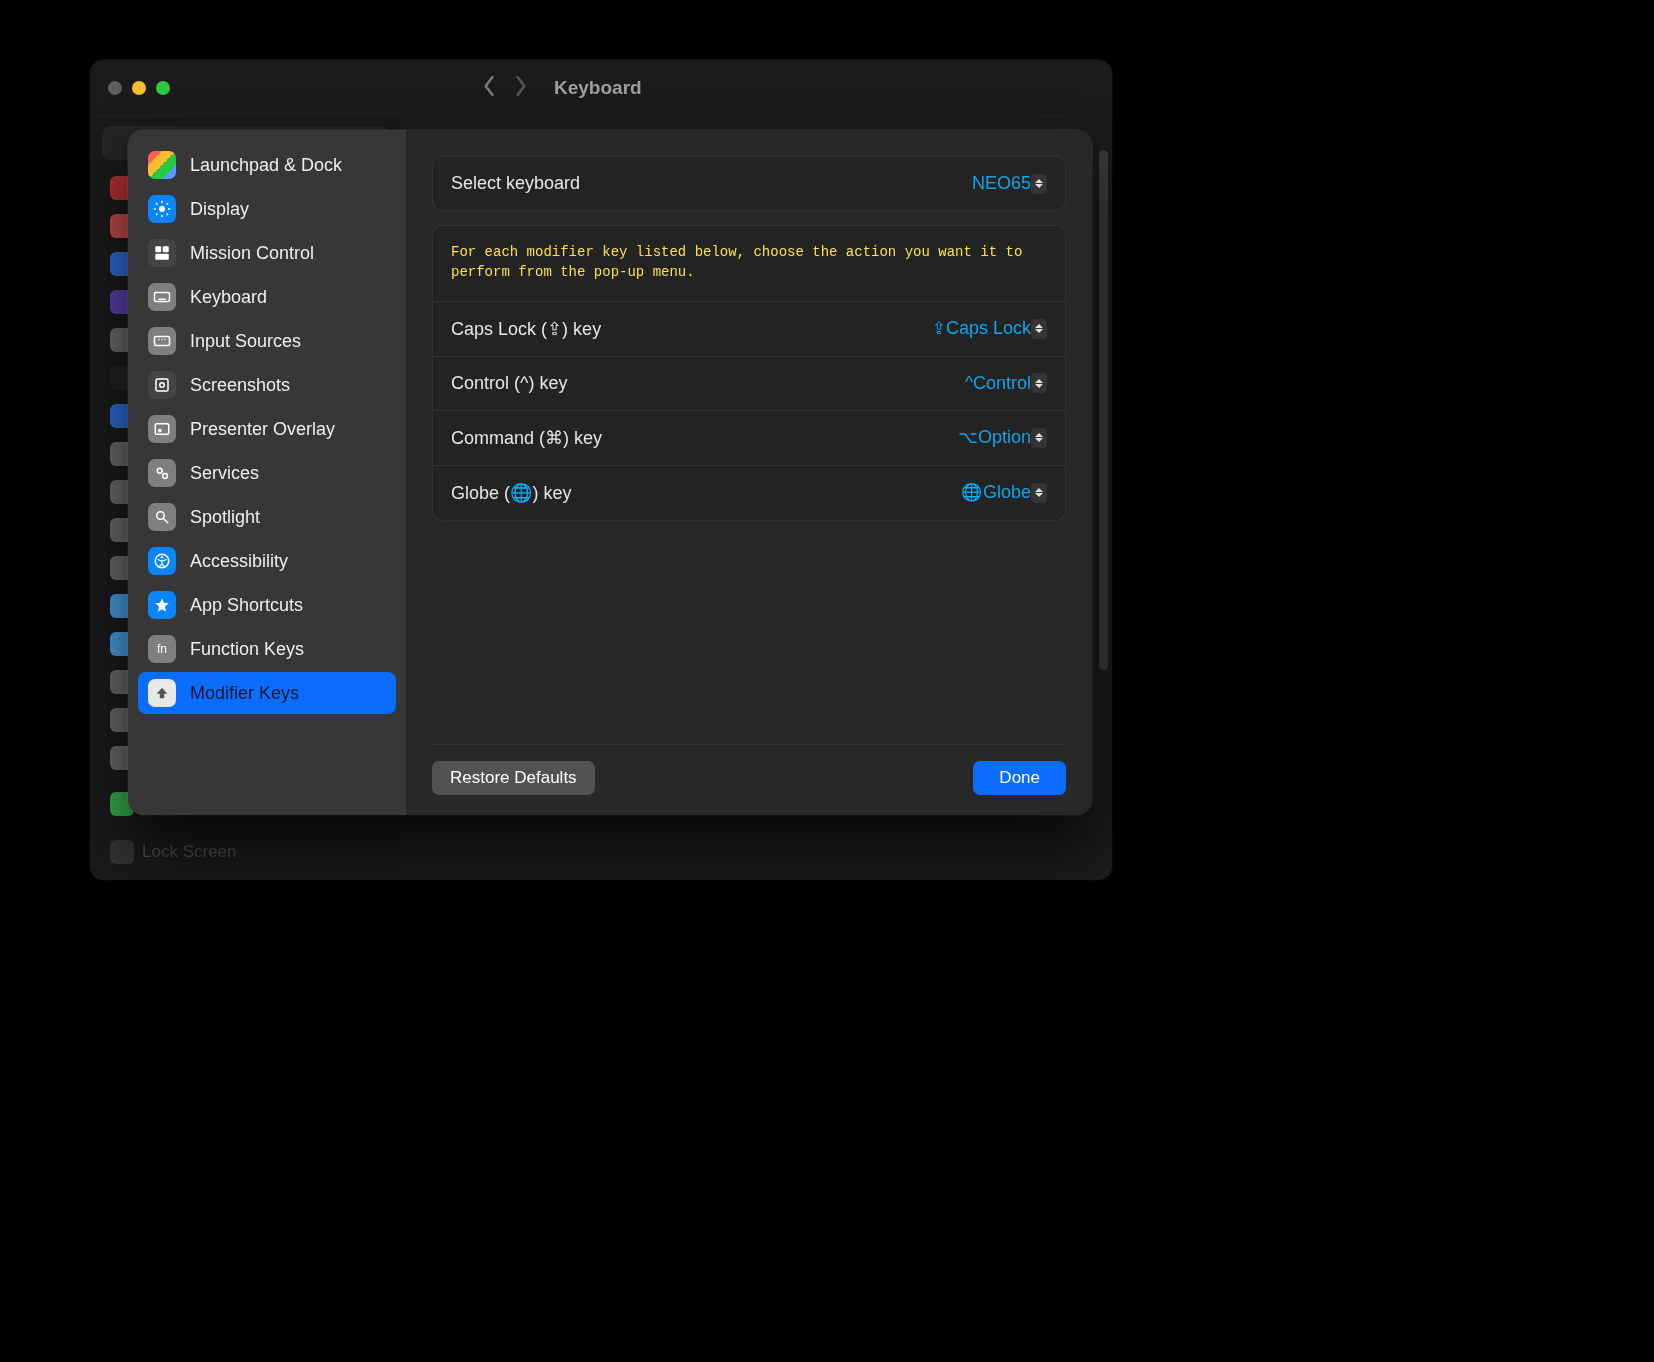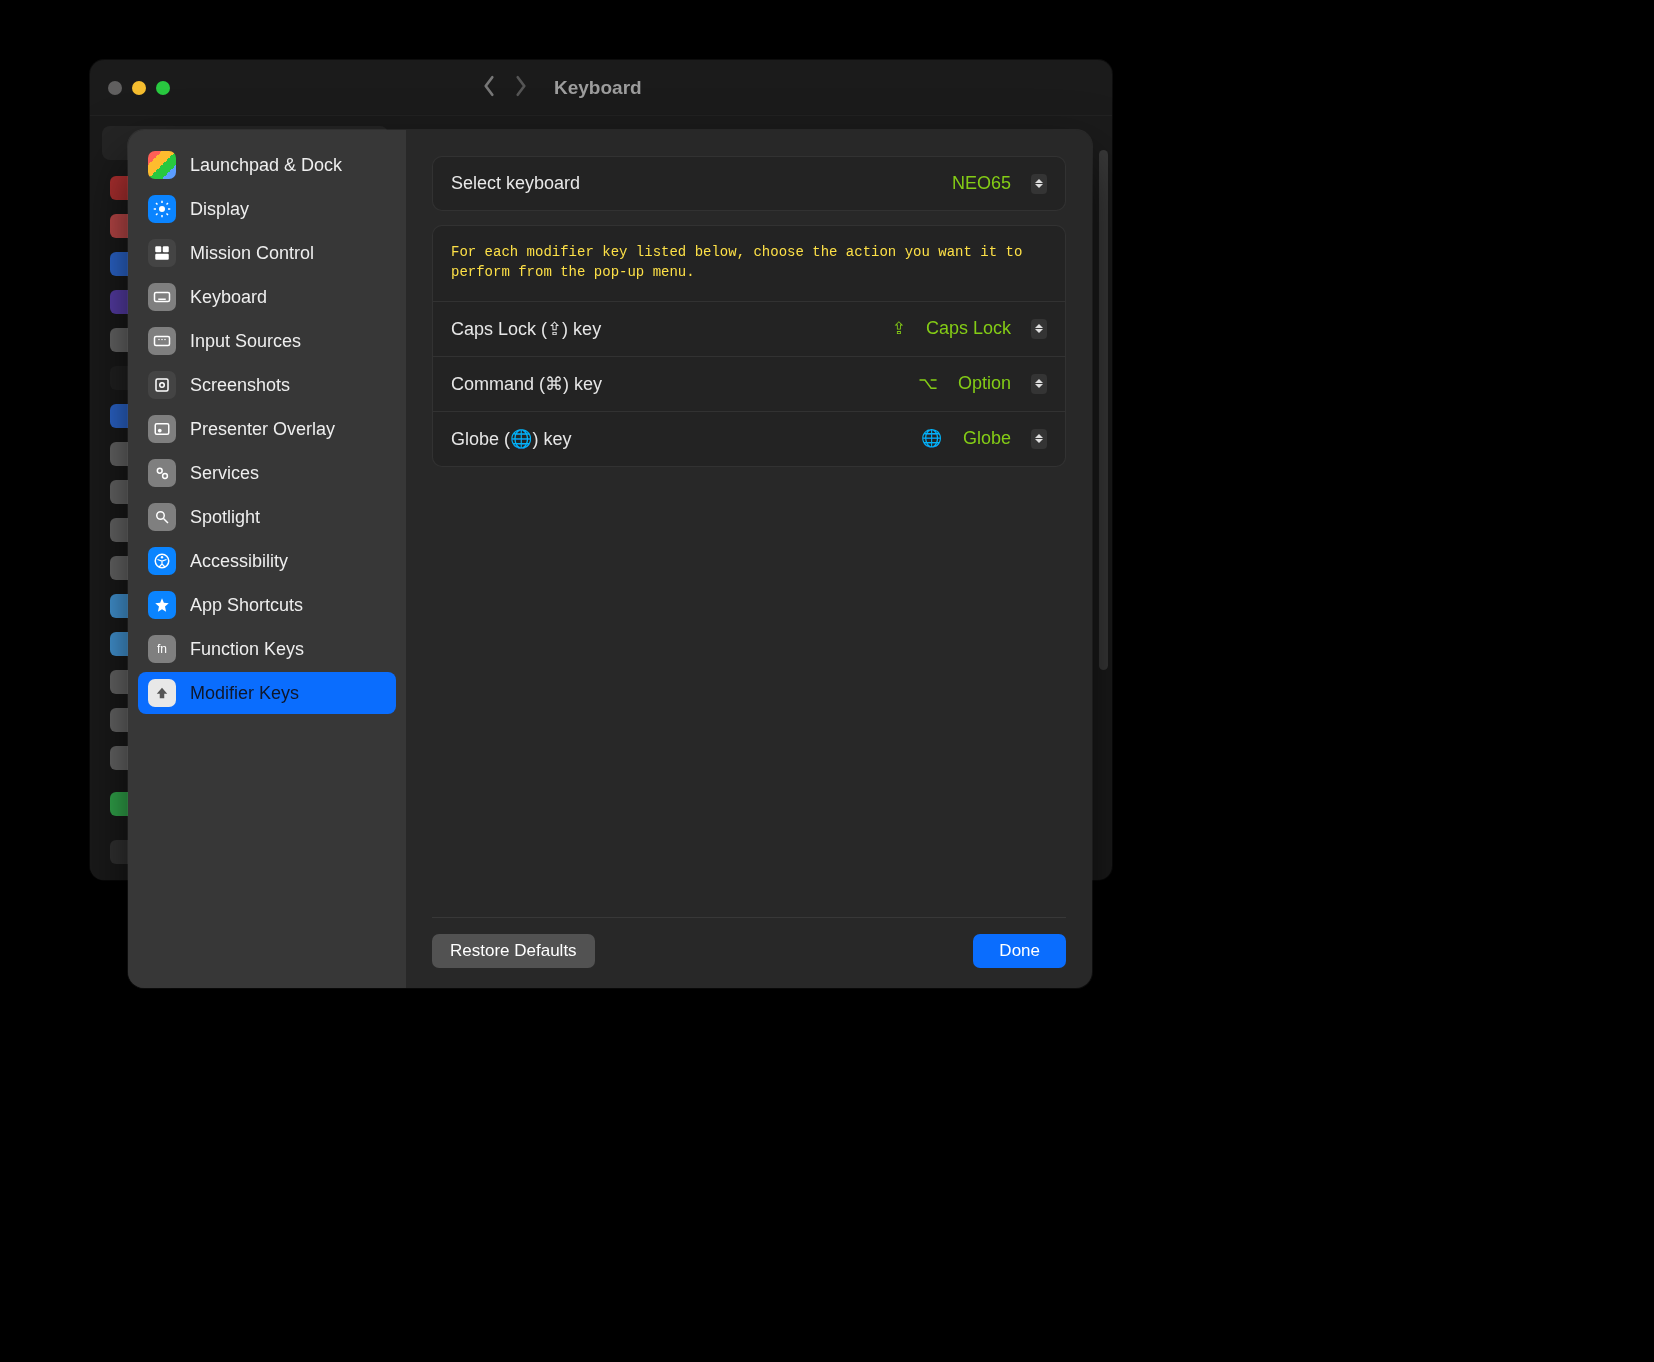--- a/index.html
+++ b/index.html
@@ -47,21 +47,21 @@
   gap:2px;
 }
 .ghost-item { display:flex; align-items:center; gap:8px; height:36px; padding:0 8px; color:#4a4a4a; font-size:17px;}
 .ghost-icon { width:24px; height:24px; border-radius:6px; background:#333; flex:0 0 24px;}
 .ghost-search { height:34px; background:rgba(255,255,255,0.05); border-radius:8px; margin-bottom:8px;}
 
 
 .sheet {
   position:absolute;
   left:128px; top:130px;
-  width:964px; height:858px;
+  width:964px; height:685px;
   background:#282828;
   border-radius:16px;
   box-shadow: 0 30px 60px rgba(0,0,0,0.7), 0 0 0 1px rgba(255,255,255,0.08);
   display:flex;
   overflow:hidden;
 }
 .sheet-sidebar {
   width:278px; background:#373737;
   padding:14px 10px;
   display:flex; flex-direction:column; gap:2px;
@@ -88,22 +88,22 @@
 }
 .panel {
   background:#232323; border:1px solid rgba(255,255,255,0.07);
   border-radius:10px;
 }
 .select-kbd {
   display:flex; align-items:flex-end; justify-content:space-between;
   padding:16px 18px; font-size:18px; color:#e8e8e8;
 }
 .popup {
-  display:flex; align-items:center; gap:20px;
-  color:#84cc16; cursor:pointer;
+  display:flex; align-items:center; gap:0;
+  color:#0ea5e9; cursor:pointer;
 }
 .updown-box{ width:16px; height:20px; background:rgba(255,255,255,0.08); border-radius:4px; display:flex; flex-direction:column; align-items:center; justify-content:center; gap:1px;}
 .updown-box::before{content:"";border-left:4px solid transparent;border-right:4px solid transparent;border-bottom:4px solid #ddd;}
 .updown-box::after{content:"";border-left:4px solid transparent;border-right:4px solid transparent;border-top:4px solid #ddd;}
 
 .desc-panel { margin-top:14px; padding:0; }
 .desc-text { padding:16px 18px 18px 18px; font-size:14px; color:#fde047; line-height:1.45;font-family:Liberation Mono, monospace;}
 .mod-row {
   display:flex; align-items:center; justify-content:space-between;
   padding:16px 18px;
@@ -362,20 +362,28 @@
 
       <div class="mod-row">
         <span>Caps Lock (⇪) key</span>
         <div class="popup">
           <span class="sym">⇪</span>
           <span>Caps Lock</span>
           <span class="updown-box"></span>
         </div>
       </div>
       <div class="mod-row">
+        <span>Control (^) key</span>
+        <div class="popup">
+          <span class="sym">^</span>
+          <span>Control</span>
+          <span class="updown-box"></span>
+        </div>
+      </div>
+      <div class="mod-row">
         <span>Command (⌘) key</span>
         <div class="popup">
           <span class="sym">⌥</span>
           <span>Option</span>
           <span class="updown-box"></span>
         </div>
       </div>
       <div class="mod-row">
         <span>Globe (🌐) key</span>
         <div class="popup">

